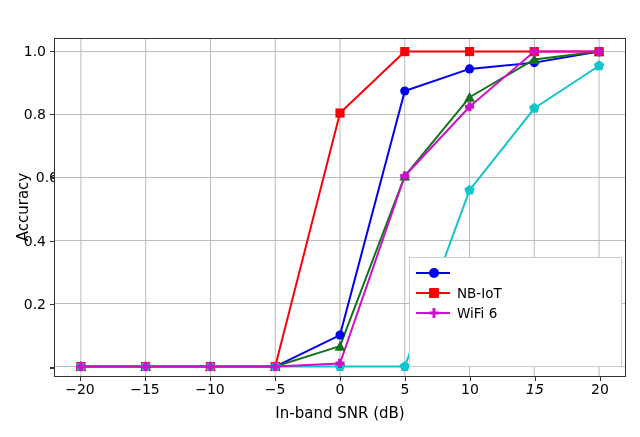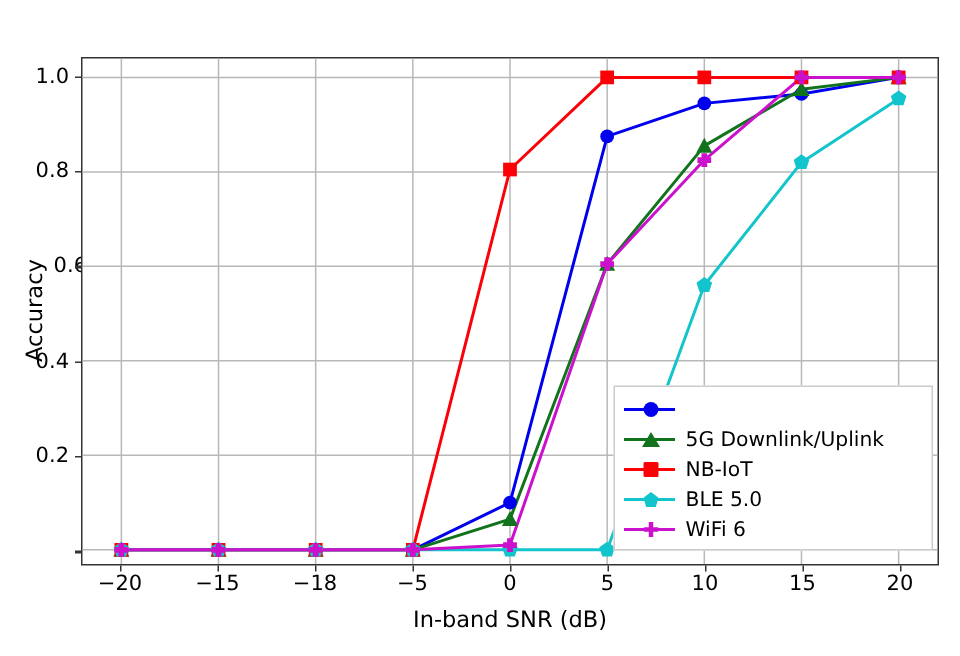--- a/index.html
+++ b/index.html
@@ -185,66 +185,52 @@
         <polygon points="479.068,8.072897196261659 482.932,8.072897196261659 482.932,10.740897196261658 485.6,10.740897196261658 485.6,14.604897196261659 482.932,14.604897196261659 482.932,17.27289719626166 479.068,17.27289719626166 479.068,14.604897196261659 476.4,14.604897196261659 476.4,10.740897196261658 479.068,10.740897196261658" fill="#cc11cc"></polygon>
         <polygon points="544.068,8.072897196261659 547.932,8.072897196261659 547.932,10.740897196261658 550.6,10.740897196261658 550.6,14.604897196261659 547.932,14.604897196261659 547.932,17.27289719626166 544.068,17.27289719626166 544.068,14.604897196261659 541.4,14.604897196261659 541.4,10.740897196261658 544.068,10.740897196261658" fill="#cc11cc"></polygon>
       </svg>
   </div>
 
   <div id="xtick-wrap">
       <div class="xtick" style="left: 80px;">−20</div>
       <div class="tickmark-x" style="left: 80px;"></div>
       <div class="xtick" style="left: 145px;">−15</div>
       <div class="tickmark-x" style="left: 145px;"></div>
-      <div class="xtick" style="left: 210px;">−18</div>
+      <div class="xtick" style="left: 210px;">−10</div>
       <div class="tickmark-x" style="left: 210px;"></div>
       <div class="xtick" style="left: 275px;">−5</div>
       <div class="tickmark-x" style="left: 275px;"></div>
       <div class="xtick" style="left: 340px;">0</div>
       <div class="tickmark-x" style="left: 340px;"></div>
       <div class="xtick" style="left: 405px;">5</div>
       <div class="tickmark-x" style="left: 405px;"></div>
       <div class="xtick" style="left: 470px;">10</div>
       <div class="tickmark-x" style="left: 470px;"></div>
-      <div class="xtick" style="left: 535px;">15</div>
+      <div class="xtick" style="left: 535px; font-style: italic;">15</div>
       <div class="tickmark-x" style="left: 535px;"></div>
       <div class="xtick" style="left: 600px;">20</div>
       <div class="tickmark-x" style="left: 600px;"></div>
     </div>
   <div id="xlabel">In-band SNR (dB)</div>
 
   <div id="legend">
       <div class="legend-row">
         <span class="legend-key">
           <span class="legend-line" style="background: rgb(0, 0, 238);"></span>
           <span class="legend-mark m-circle" style="background: rgb(0, 0, 238);"></span>
         </span>
-      </div>
-      <div class="legend-row">
-        <span class="legend-key">
-          <span class="legend-line" style="background: rgb(17, 116, 28);"></span>
-          <span class="legend-mark m-tri" style="background: transparent; border-bottom: 10px solid rgb(17, 116, 28); top: 5px; left: 12px;"></span>
-        </span>
-        <span class="legend-text">5G Downlink/Uplink</span>
       </div>
       <div class="legend-row">
         <span class="legend-key">
           <span class="legend-line" style="background: rgb(251, 0, 7);"></span>
           <span class="legend-mark m-square" style="background: rgb(251, 0, 7);"></span>
         </span>
         <span class="legend-text">NB-IoT</span>
       </div>
       <div class="legend-row">
         <span class="legend-key">
-          <span class="legend-line" style="background: rgb(18, 196, 203);"></span>
-          <span class="legend-mark m-pent" style="background: rgb(18, 196, 203);"></span>
-        </span>
-        <span class="legend-text">BLE 5.0</span>
-      </div>
-      <div class="legend-row">
-        <span class="legend-key">
           <span class="legend-line" style="background: rgb(204, 17, 204);"></span>
           <span class="legend-mark m-plus" style="background: rgb(204, 17, 204);"></span>
         </span>
         <span class="legend-text">WiFi 6</span>
       </div>
     </div>
 </div>
 
 </body></html>

